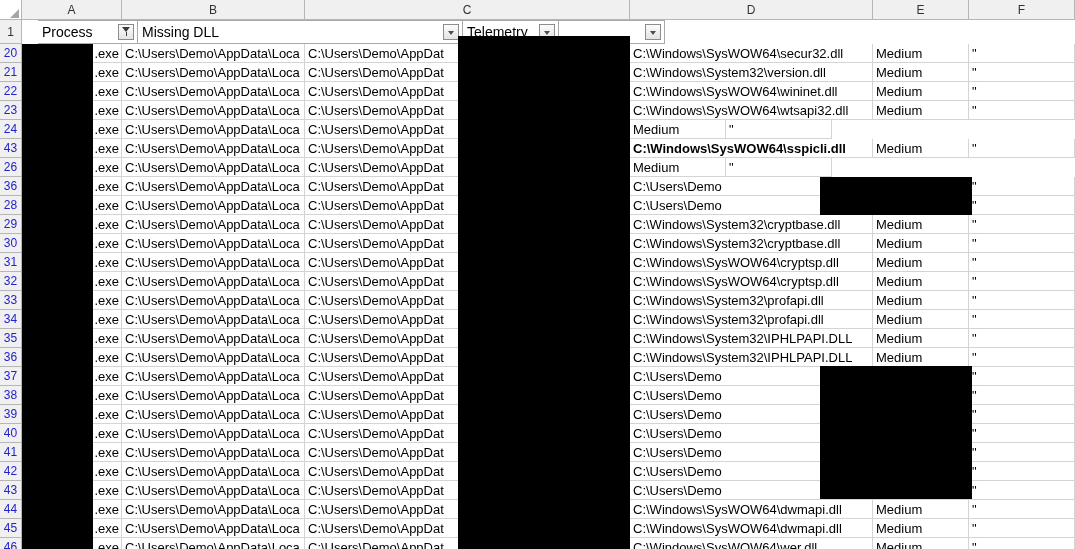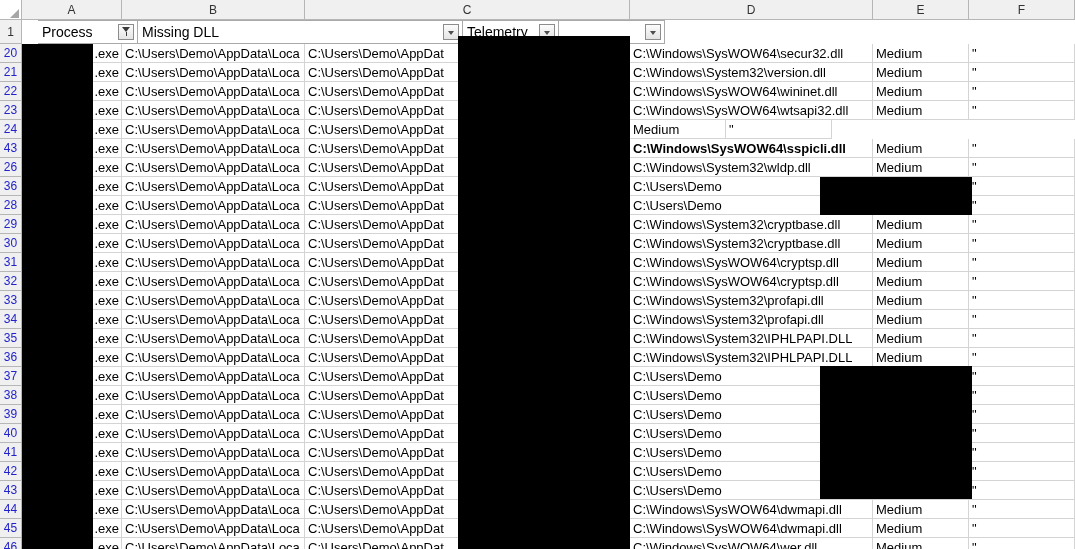--- a/index.html
+++ b/index.html
@@ -307,23 +307,20 @@
           <div class="cell" style="width: 100px; flex: 0 0 100px; justify-content: flex-end;">
             <span class="txt">.exe</span>
           </div>
           <div class="cell" style="width: 183px; flex: 0 0 183px;">
             <span class="txt">C:\Users\Demo\AppData\Loca</span>
           </div>
           <div class="cell" style="width: 325px; flex: 0 0 325px; justify-content: space-between;">
             <span class="txt">C:\Users\Demo\AppDat</span>
             <span class="txt">\Wldp.dll</span>
           </div>
-          <div class="cell" style="width: 243px; flex: 0 0 243px;">
-            <span class="txt">C:\Windows\System32\wldp.dll</span>
-          </div>
           <div class="cell" style="width: 96px; flex: 0 0 96px;">
             <span class="txt">Medium</span>
           </div>
           <div class="cell" style="width: 106px; flex: 0 0 106px;">
             <span class="txt">"</span>
           </div>
         </div>
         <div class="row">
           <div class="rowhead">36</div>
           <div class="cell" style="width: 100px; flex: 0 0 100px; justify-content: flex-end;">

